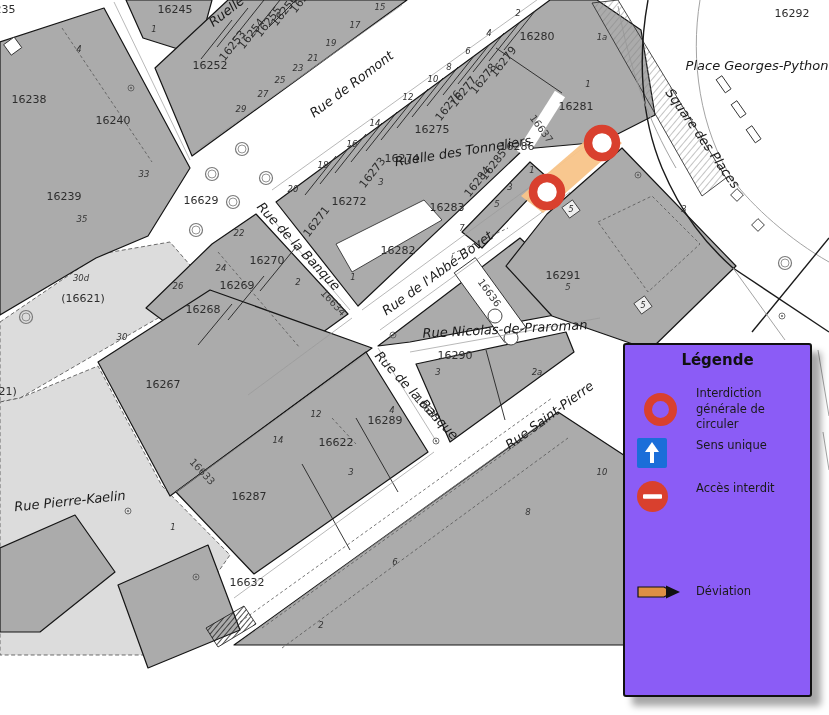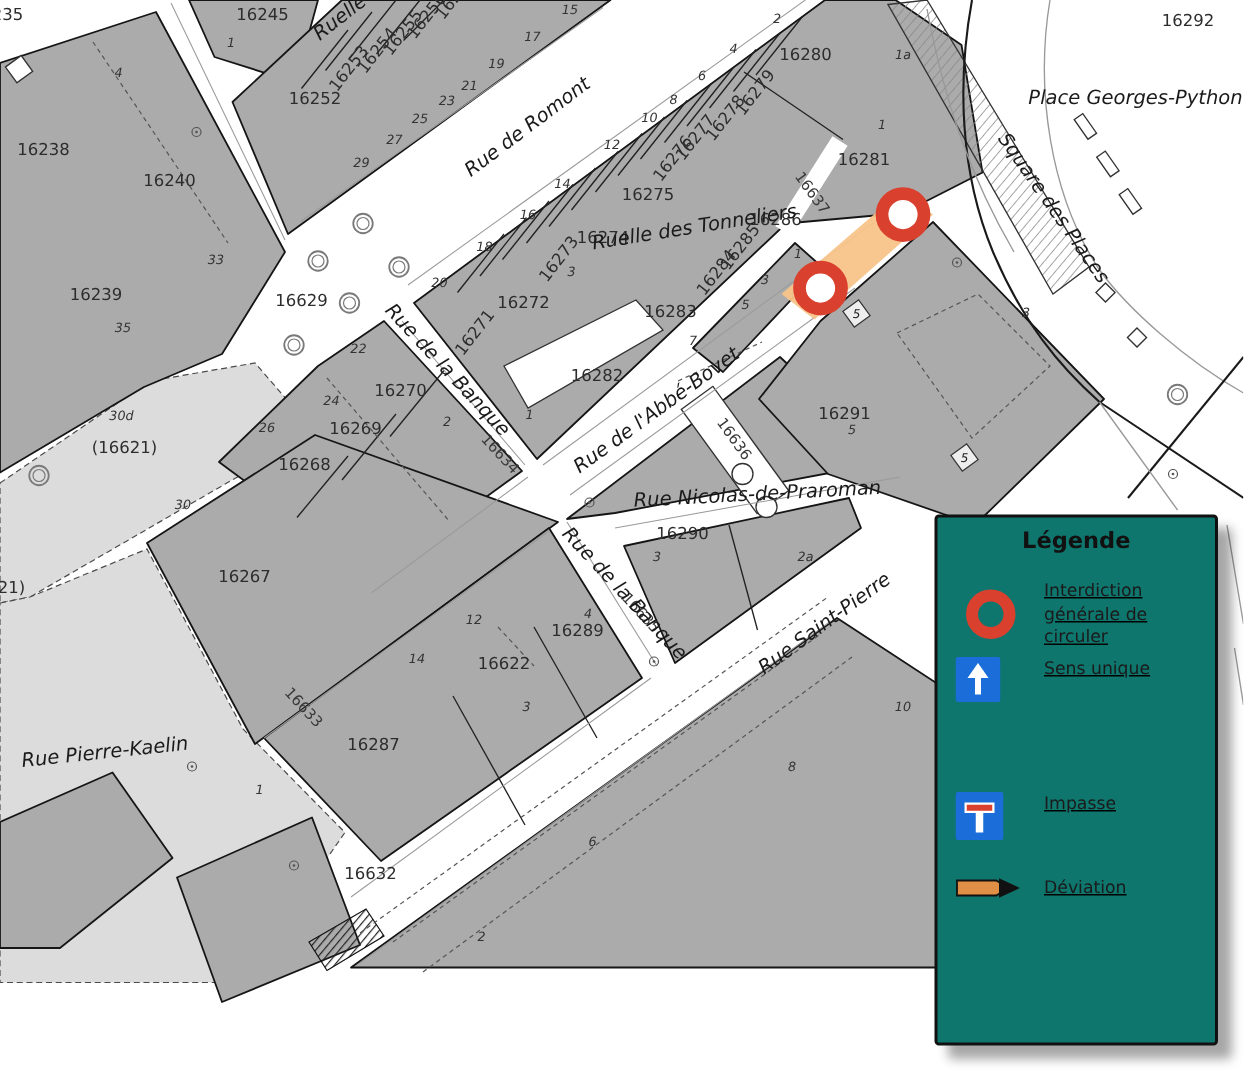--- a/index.html
+++ b/index.html
@@ -21,26 +21,26 @@
   .marker{stroke:#555;fill:none;}
 
   text{dominant-baseline:middle;}
   .lp{font-size:11px;fill:#2d2d2d;text-anchor:middle;}
   .lps{font-size:10px;fill:#3a3a3a;text-anchor:middle;}
   .lst{font-size:13px;font-style:italic;fill:#1a1a1a;text-anchor:middle;}
   .lh{font-size:8.5px;font-style:italic;fill:#333;text-anchor:middle;}
   .lb{font-size:8px;font-style:italic;fill:#222;text-anchor:middle;}
 
   
-  .legend{position:absolute;left:623px;top:343px;width:189px;height:354px;background:#0f766e;
+  .legend{position:absolute;left:623px;top:343px;width:189px;height:354px;background:#8b5cf6;
           border:2px solid #111;border-radius:3px;box-shadow:9px 9px 7px rgba(0,0,0,0.35);
           box-sizing:border-box;}
   .ltitle{position:absolute;top:6px;left:0;width:100%;text-align:center;
           font-size:15px;font-weight:bold;color:#111;}
-  .lrow{position:absolute;left:12px;width:165px;display:flex;align-items:center;gap:13px;text-decoration:underline;}
+  .lrow{position:absolute;left:12px;width:165px;display:flex;align-items:center;gap:13px;}
   .lic{width:46px;display:flex;justify-content:center;flex:0 0 46px;}
   .ltx{font-size:11.5px;color:#1a1a1a;line-height:1.35;}
   .ring{width:17px;height:17px;border:8px solid #D9402E;border-radius:50%;display:block;}
   .chantier{width:31px;height:18px;background:#F8C489;border:1px solid #CF9552;display:block;}
   .routeline{width:33px;height:3.5px;background:#00B02B;display:block;}
 </style>
 </head>
 <body>
 
 <div class="stage">
@@ -312,32 +312,30 @@
     <div class="lic">
       <svg width="30" height="30">
         <rect x="0" y="0" width="30" height="30" rx="2" fill="#1B6ED9"></rect>
         <rect x="13" y="12" width="4" height="13" fill="#fff"></rect>
         <polygon points="15,4 8,14 22,14" fill="#fff"></polygon>
       </svg>
     </div>
     <div class="ltx">Sens unique</div>
   </div>
 
-
-  <div class="lrow" style="top:183px">
+  <div class="lrow" style="top:136px">
     <div class="lic">
-      <svg width="32" height="32">
-        <rect x="0" y="0" width="32" height="32" rx="2" fill="#1B6ED9"></rect>
-        <rect x="6" y="7" width="20" height="7" fill="#fff"></rect>
-        <rect x="7.5" y="8.5" width="17" height="4" fill="#D9402E"></rect>
-        <rect x="13.5" y="14" width="5" height="13" fill="#fff"></rect>
+      <svg width="31" height="31">
+        <circle cx="15.5" cy="15.5" r="15.5" fill="#D9402E"></circle>
+        <rect x="6" y="13.2" width="19" height="4.6" rx="1" fill="#fff"></rect>
       </svg>
     </div>
-    <div class="ltx">Impasse</div>
+    <div class="ltx">Accès interdit</div>
   </div>
+
 
   <div class="lrow" style="top:239px">
     <div class="lic">
       <svg width="46" height="16">
         <polygon points="1,3 27,3 36,8 27,13 1,13" fill="#DE8F45" stroke="#111" stroke-width="1.2"></polygon>
         <polygon points="29,1.5 43,8 29,14.5" fill="#111"></polygon>
       </svg>
     </div>
     <div class="ltx">Déviation</div>
   </div>

